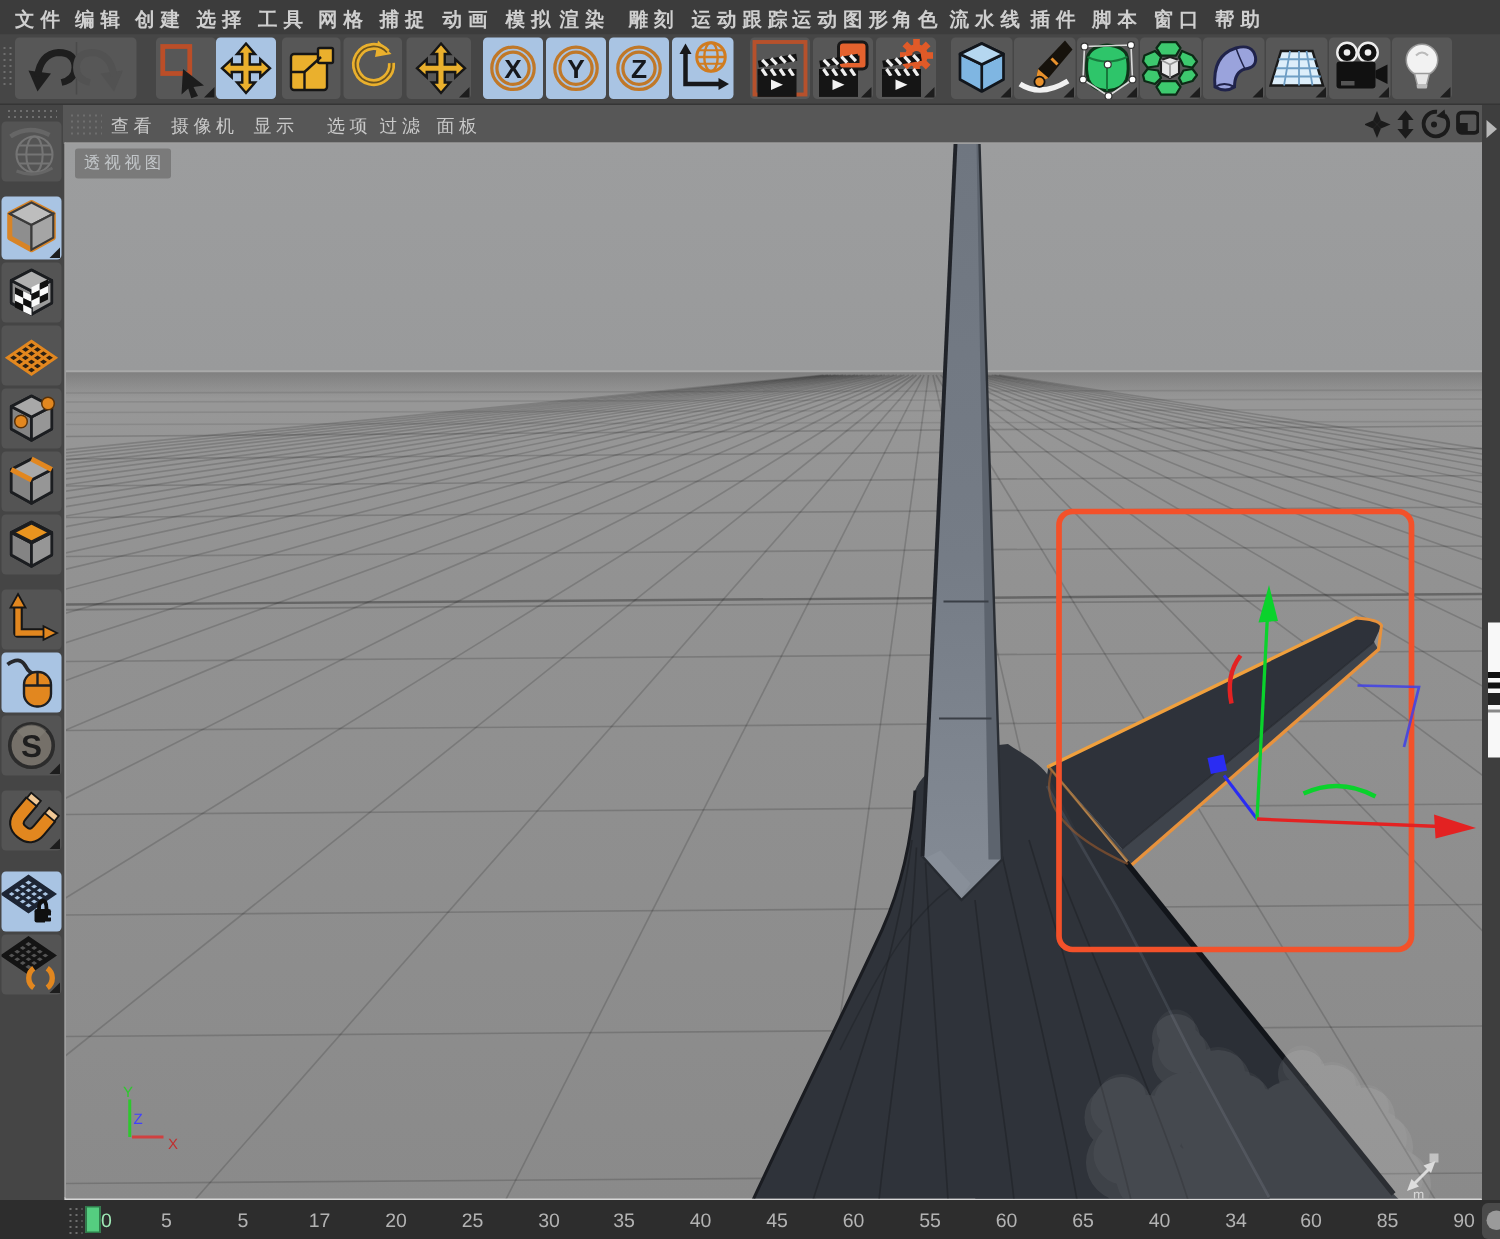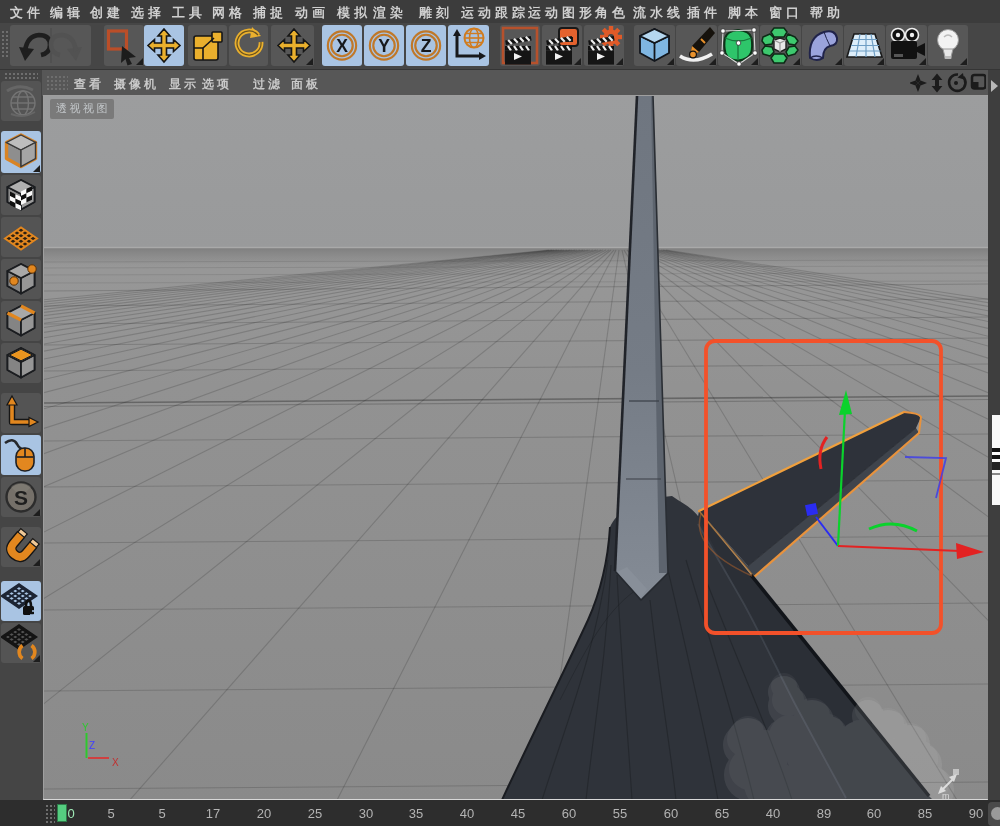--- a/index.html
+++ b/index.html
@@ -14,21 +14,21 @@
 #toolbar{left:0;top:23px;width:1000px;height:47px;background:#464646;
   border-bottom:1px solid #353535}
 .tbtn{position:absolute;top:2px;height:41px;background:#575757;border-radius:3px}
 .tbtn.blue{background:#a9c4e3}
 .tbtn svg{position:absolute;left:0;top:0}
 .corner{position:absolute;right:1px;bottom:1px;width:0;height:0;
   border-left:7px solid transparent;border-bottom:7px solid #1d1d1d}
 
 #vmrow{left:42px;top:70px;width:946px;height:26px;background:#575757;
   color:#c9c9c9;font-size:12px}
-#vmrow span{position:absolute;top:6px;letter-spacing:3px;font-weight:bold}
+#vmrow span{position:absolute;top:6px;letter-spacing:3px;font-weight:normal}
 
 #leftcol{left:0;top:70px;width:42px;height:730px;background:#454545}
 .lbtn{position:absolute;left:1px;width:40px;height:40px;background:#545454;border-radius:3px}
 .lbtn.blue{background:#a9c4e3}
 
 #rstrip{left:988px;top:70px;width:12px;height:730px;background:#3e3e3e}
 
 #vp{left:43px;top:95px;width:945px;height:705px;background:#919191;
   border-left:1px solid #9f9f9f;border-top:1px solid #9f9f9f;
   border-right:1px solid #9f9f9f;border-bottom:2px solid #d8d8d8}
@@ -330,21 +330,21 @@
 </svg>
         <div class="corner"></div>
       </div>
 </div>
 
 <div class="abs" id="vmrow">
 <div class="abs dotgrip" style="left:4px;top:5px;width:22px;height:15px"></div>
 <span style="left:32px">查看</span>
 <span style="left:72px">摄像机</span>
 <span style="left:127px">显示</span>
-<span style="left:160px">选项</span>
+<span style="left:176px">选项</span>
 <span style="left:211px">过滤</span>
 <span style="left:249px">面板</span>
 <svg class="abs" style="left:868px;top:2px" width="76" height="22" viewBox="0 0 76 22">
 <g fill="#1b1b1b">
 <path d="M8 2 L10.6 8.4 L8 11 L5.4 8.4 Z"></path>
           <path d="M8 20 L10.6 13.6 L8 11 L5.4 13.6 Z"></path>
 <path d="M-1 11 L5.4 8.4 L8 11 L5.4 13.6 Z"></path>
           <path d="M17 11 L10.6 8.4 L8 11 L10.6 13.6 Z"></path>
 <path d="M27 1.5 L32.4 8 L29 8 L29 14 L32.4 14 L27 20.5 L21.6 14 L25 14 L25 8 L21.6 8 Z"></path>
 </g>
@@ -748,21 +748,21 @@
 <span class="num" style="left:315px">25</span>
 <span class="num" style="left:366px">30</span>
 <span class="num" style="left:416px">35</span>
 <span class="num" style="left:467px">40</span>
 <span class="num" style="left:518px">45</span>
 <span class="num" style="left:569px">60</span>
 <span class="num" style="left:620px">55</span>
 <span class="num" style="left:671px">60</span>
 <span class="num" style="left:722px">65</span>
 <span class="num" style="left:773px">40</span>
-<span class="num" style="left:824px">89</span>
+<span class="num" style="left:824px">34</span>
 <span class="num" style="left:874px">60</span>
 <span class="num" style="left:925px">85</span>
 <span class="num" style="left:976px">90</span>
 <div class="abs" style="left:988px;top:2px;width:12px;height:24px;background:#4a4a4a;border-radius:4px 0 0 4px">
         <div class="abs" style="left:3px;top:5px;width:13px;height:13px;border-radius:50%;background:#9a9a9a"></div>
       </div>
 </div>
 
 </div>
 </body></html>

